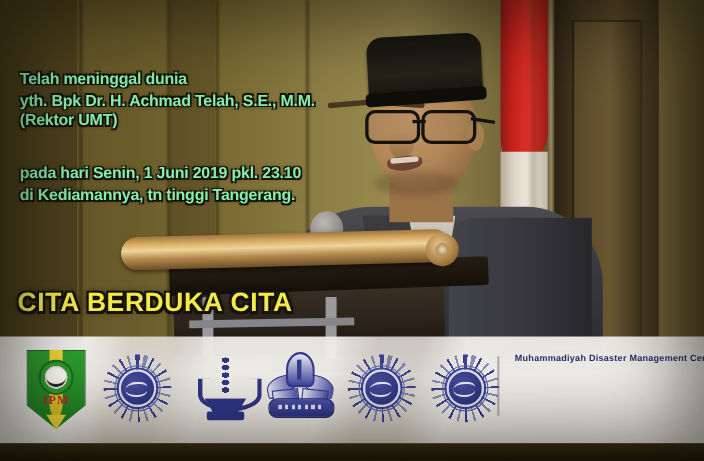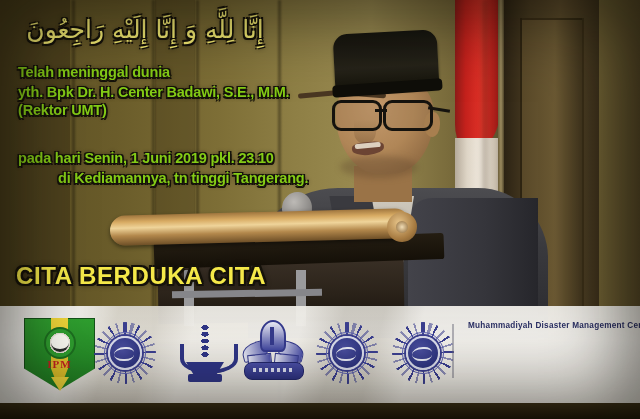--- a/index.html
+++ b/index.html
@@ -201,34 +201,34 @@
     text-shadow:
       -1.6px -1.6px 0 #14110a, 1.6px -1.6px 0 #14110a,
       -1.6px 1.6px 0 #14110a, 1.6px 1.6px 0 #14110a,
       0 0 5px rgba(0,0,0,.85);
   }
 
   .line{
     position:absolute;
     font-family:"Liberation Sans",sans-serif;
     font-weight:bold;
-    color:#84cc16;
+    color:#86efac;
     letter-spacing:-.2px;
     white-space:nowrap;
     text-shadow:
       -1.5px -1.5px 0 #15120a, 1.5px -1.5px 0 #15120a,
       -1.5px 1.5px 0 #15120a, 1.5px 1.5px 0 #15120a,
       0 1px 0 #15120a, 1px 0 0 #15120a,
       0 0 4px rgba(0,0,0,.8);
   }
   .l1{left:18px;top:64px;font-size:14.5px;}
   .l2{left:18px;top:84px;font-size:14.5px;}
   .l3{left:18px;top:102px;font-size:14.5px;}
   .l4{left:18px;top:150px;font-size:14.5px;}
-  .l5{left:18px;top:170px;font-size:14.5px;margin-left:40px;}
+  .l5{left:18px;top:170px;font-size:14.5px;}
 
   .turut{
     position:absolute;left:16px;top:262px;
     font-family:"Liberation Sans",sans-serif;
     font-weight:bold;font-size:24px;letter-spacing:.6px;
     color:#f5e949;white-space:nowrap;
     text-shadow:
       -2px -2px 0 #15120a, 2px -2px 0 #15120a,
       -2px 2px 0 #15120a, 2px 2px 0 #15120a,
       0 2px 0 #15120a, 2px 0 0 #15120a,
@@ -247,21 +247,21 @@
         rgba(255,255,255,.35) 30% 46%,rgba(175,172,166,.3) 52% 58%,
         rgba(255,255,255,.4) 64% 100%);
   }
   .bar-bottom{
     position:absolute;left:0;top:403px;width:640px;height:16px;
     background:linear-gradient(to bottom,#3a2f16,#1d1708);
   }
   .logo{position:absolute;top:318px;}
 
   
-  .ipm{left:24px;width:54px;height:72px;padding-left:17px;}
+  .ipm{left:24px;width:54px;height:72px;}
   .ipm-shield{
     position:absolute;inset:0;
     background:linear-gradient(to bottom,#2f9e2f,#1f7d22);
     clip-path:polygon(0 0,100% 0,100% 70%,50% 100%,0 70%);
     border:1px solid #15531a;
   }
   .ipm-band{
     position:absolute;left:38%;top:0;width:24%;height:100%;
     background:linear-gradient(to bottom,#f0d63a,#d9b925);
     clip-path:polygon(0 0,100% 0,100% 70%,50% 100%,0 70%);
@@ -461,24 +461,23 @@
       <div class="podium-body"></div>
       <div class="podium-leg"></div>
       <div class="podium-leg b"></div>
       <div class="podium-shelf"></div>
       <div class="podium-top"></div>
       <div class="podium-rail"></div>
       <div class="rail-cap"></div>
     </div>
   </div>
 
-  <div class="arabic">إِنَّا لِلَّهِ وَ إِنَّا إِلَيْهِ رَاجِعُونَ</div>
 
   <div class="line l1">Telah meninggal dunia</div>
-  <div class="line l2">yth. Bpk Dr. H. Center Badawi, S.E., M.M.</div>
+  <div class="line l2">yth. Bpk Dr. H. Achmad Telah, S.E., M.M.</div>
   <div class="line l3">(Rektor UMT)</div>
   <div class="line l4">pada hari Senin, 1 Juni 2019 pkl. 23.10</div>
   <div class="line l5">di Kediamannya, tn tinggi Tangerang.</div>
 
   <div class="turut">CITA BERDUKA CITA</div>
 
   <div class="logobar">
     <div class="bar-tex"></div>
   </div>
 

